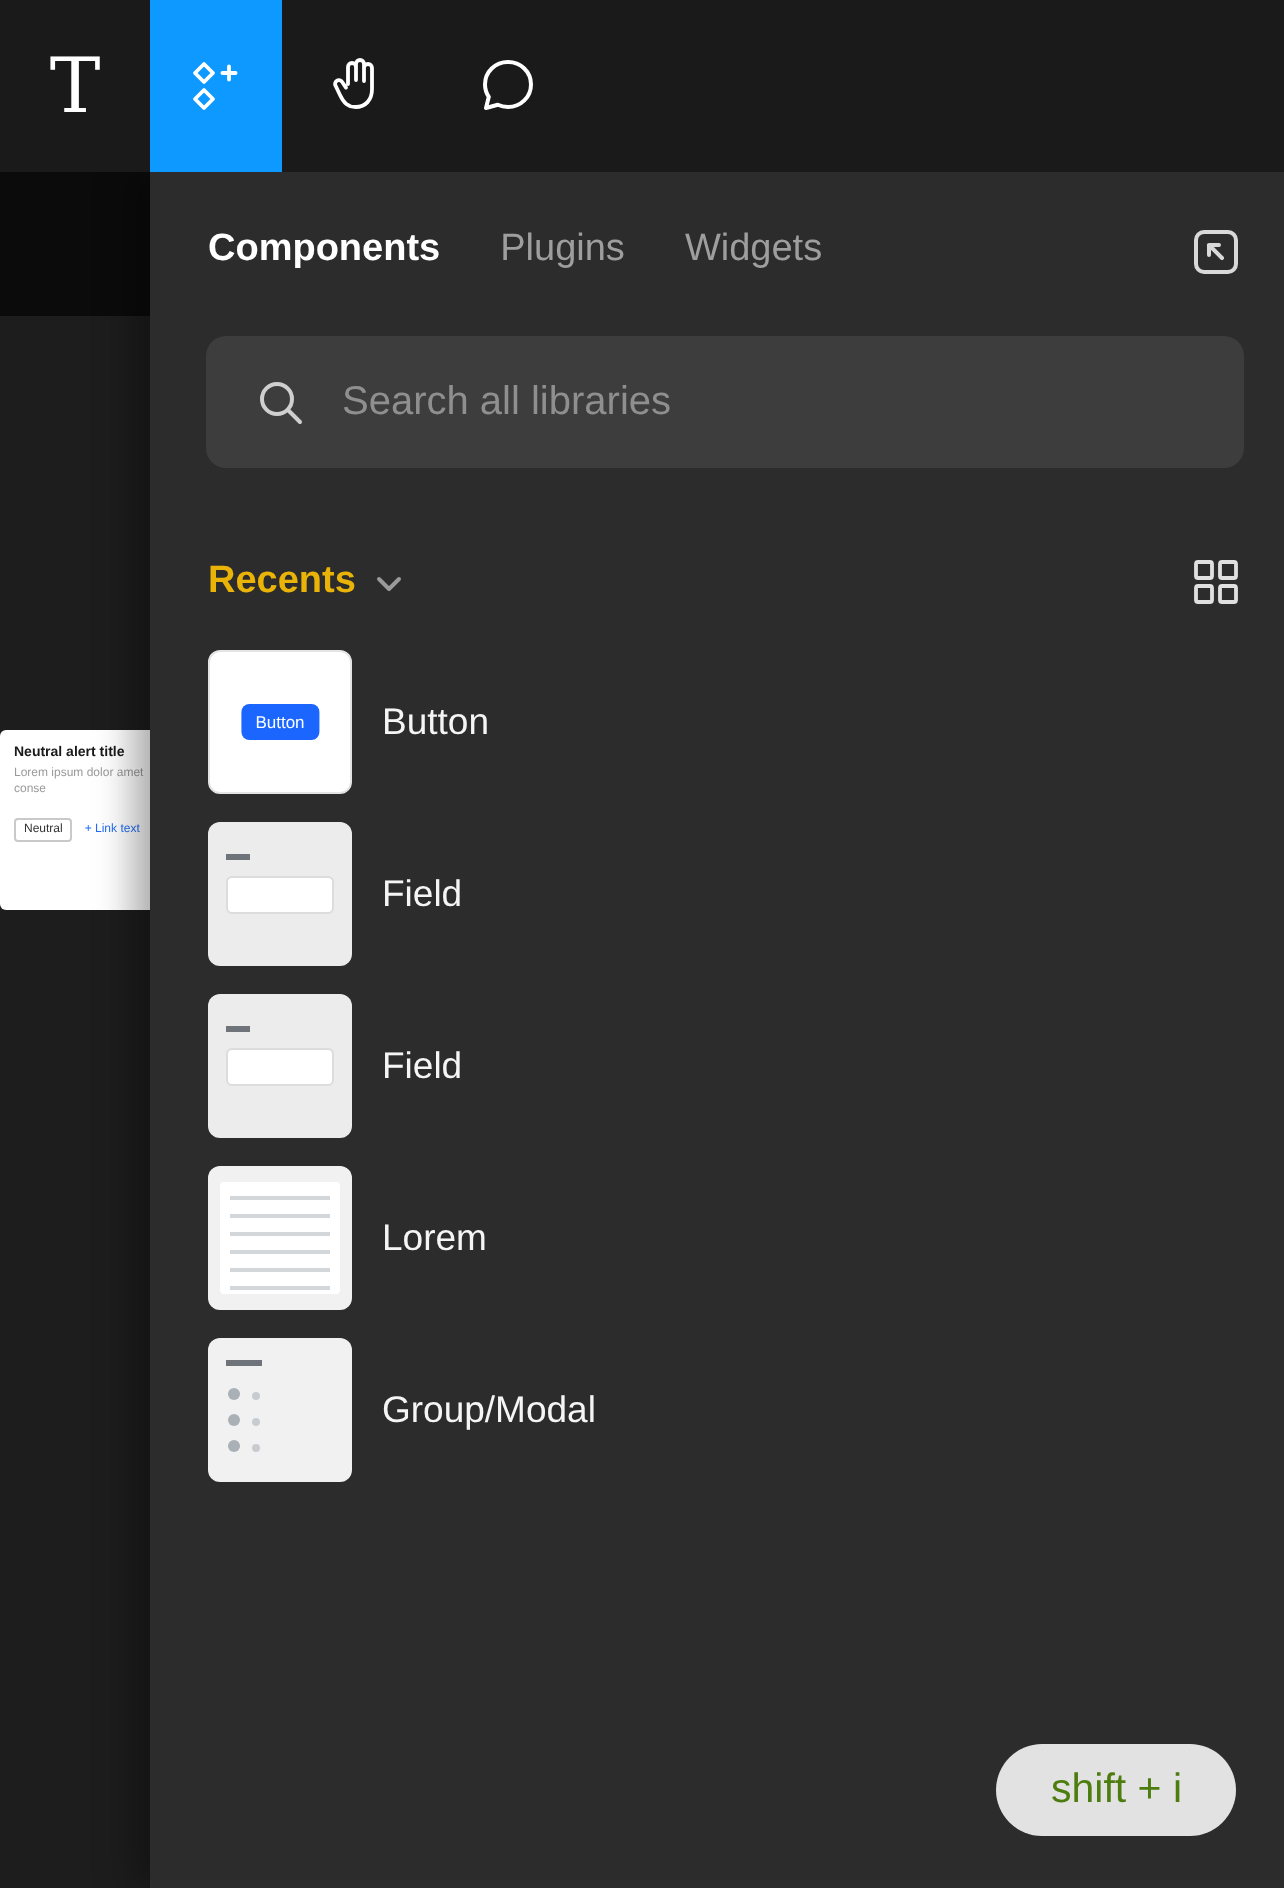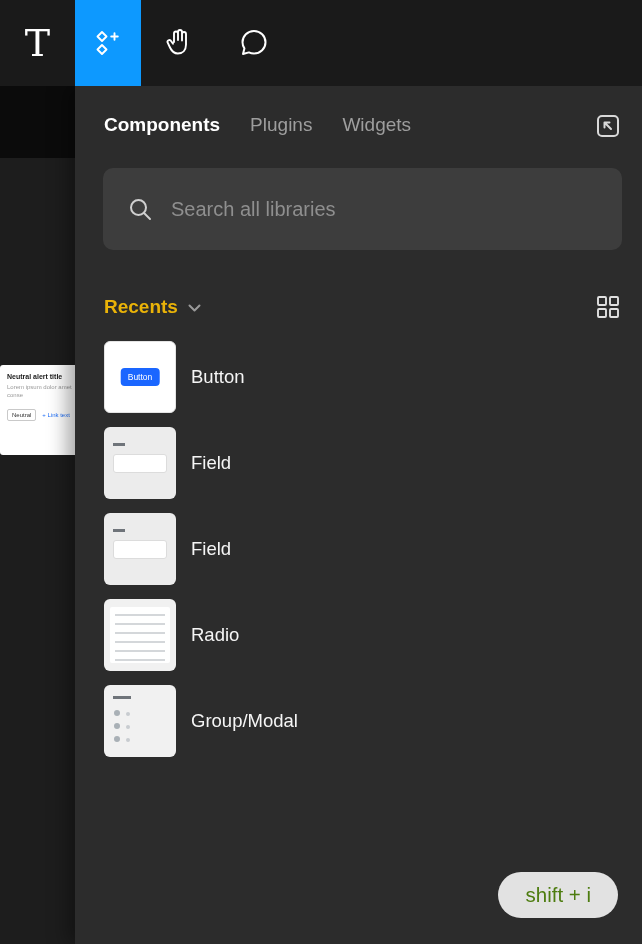--- a/index.html
+++ b/index.html
@@ -53,21 +53,21 @@
   .tab { font-size:19px; color:#9e9e9e; cursor:pointer; white-space:nowrap; }
   .tab.active { color:#ffffff; font-weight:700; }
 
   .jump-btn {
     position:absolute; top:24px; right:18px; width:32px; height:32px;
     display:flex; align-items:center; justify-content:center; cursor:pointer;
   }
 
   .search {
     display:flex; align-items:center;
-    margin:28px 20px 0 28px; height:82px;
+    margin:28px 20px 0 28px; height:66px;
     background:#3d3d3d; border-radius:10px;
   }
   .search svg { margin:0 18px 0 24px; flex:none; }
   .search input {
     flex:1; background:transparent; border:none; outline:none;
     color:#e8e8e8; font-size:20px; height:100%; padding-right:16px;
     font-family:"Liberation Sans","DejaVu Sans",sans-serif;
   }
   .search input::placeholder { color:#8f8f8f; }
 
@@ -248,21 +248,21 @@
     </div>
 
     <div class="row">
       <div class="thumb" data-thumb="field"></div>
       <span class="row-label">Field</span>
     </div>
 
 
     <div class="row">
       <div class="thumb" data-thumb="group"></div>
-      <span class="row-label">Radio</span>
+      <span class="row-label">Lorem</span>
     </div>
 
     <div class="row">
       <div class="thumb" data-thumb="groupradio"></div>
       <span class="row-label">Group/Modal</span>
     </div>
 
   </div>
 </div>
 

